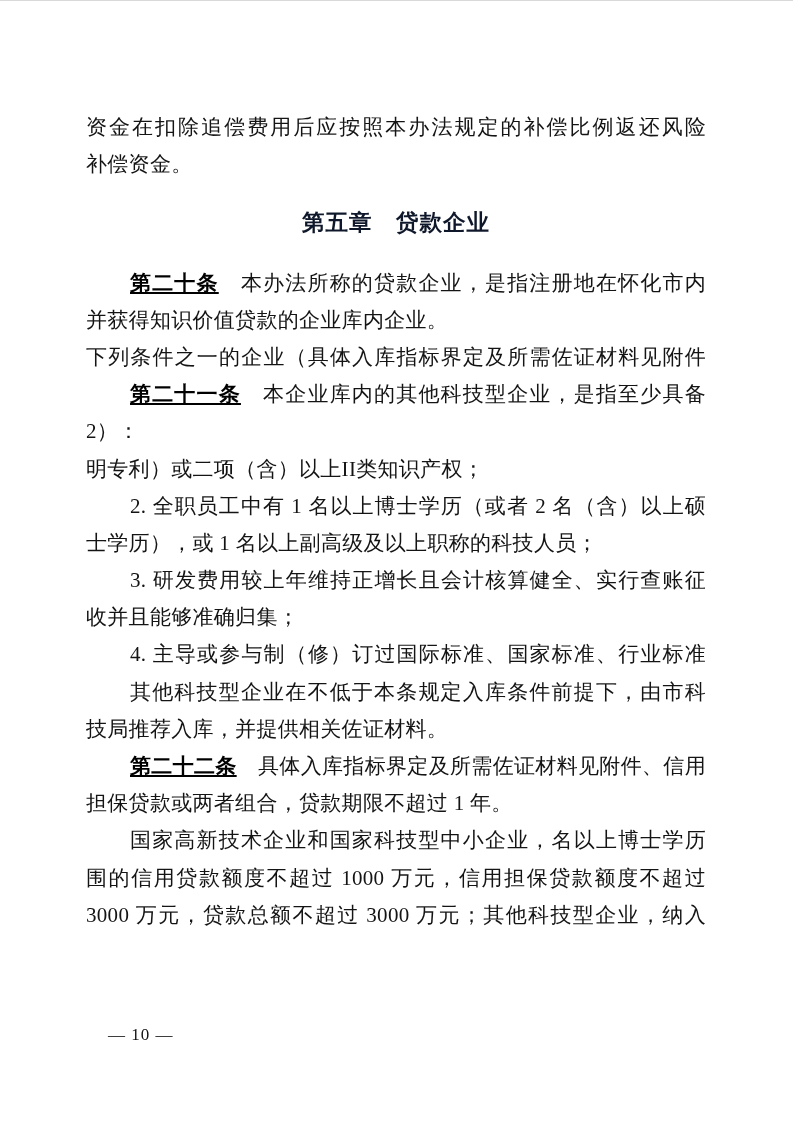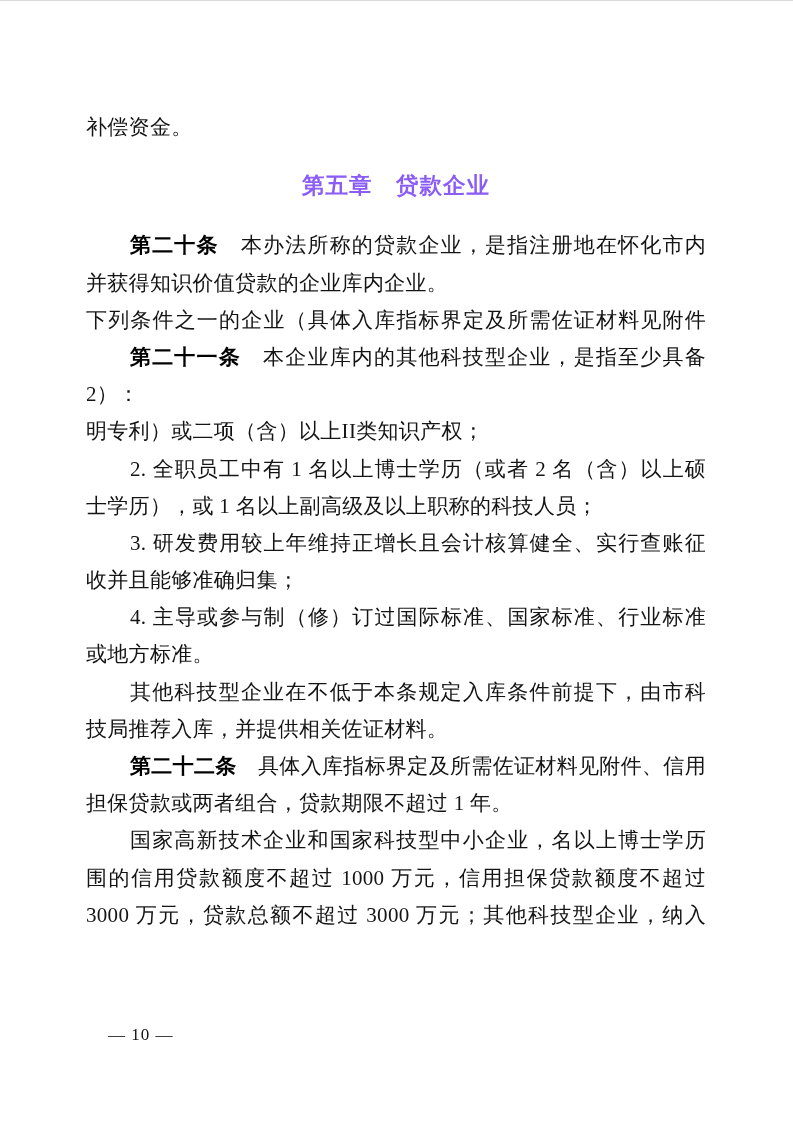--- a/index.html
+++ b/index.html
@@ -33,62 +33,62 @@
   }
   .line.justify {
     white-space: normal;
     text-align: justify;
     text-align-last: justify;
   }
   .line.indent {
     padding-left: 44px;
   }
   .seg { font-weight: normal; }
-  .seg-bold { font-weight: bold; color: #000; }
+  .seg-bold { font-weight: bold; color: #000; text-decoration: underline; }
   .chapter-heading {
     height: 37.2px;
     line-height: 37.2px;
     margin: 21px 0 23px 0;
     text-align: center;
     font-family: "Liberation Sans", "DejaVu Sans", sans-serif;
     font-weight: bold;
     font-size: 22.5px;
     letter-spacing: 1px;
-    color: #8b5cf6;
+    color: #0f172a;
   }
   .page-footer {
     position: absolute;
     left: 108px;
     top: 1024px;
     font-size: 17px;
     line-height: 20px;
     letter-spacing: 1px;
     font-family: "Liberation Serif", "DejaVu Serif", serif;
     color: #141414;
   }
 </style>
 </head>
 <body>
 
 <div class="page">
   <div class="doc-body">
+      <div class="line justify"><span class="seg">资金在扣除追偿费用后应按照本办法规定的补偿比例返还风险</span></div>
       <div class="line"><span class="seg">补偿资金。</span></div>
       <div class="chapter-heading">第五章　贷款企业</div>
       <div class="line justify indent"><span class="seg-bold">第二十条</span><span class="seg">　本办法所称的贷款企业，是指注册地在怀化市内</span></div>
       <div class="line"><span class="seg">并获得知识价值贷款的企业库内企业。</span></div>
       <div class="line justify"><span class="seg">下列条件之一的企业（具体入库指标界定及所需佐证材料见附件</span></div>
       <div class="line justify indent"><span class="seg-bold">第二十一条</span><span class="seg">　本企业库内的其他科技型企业，是指至少具备</span></div>
       <div class="line"><span class="seg">2）：</span></div>
       <div class="line"><span class="seg">明专利）或二项（含）以上II类知识产权；</span></div>
       <div class="line justify indent"><span class="seg">2. 全职员工中有 1 名以上博士学历（或者 2 名（含）以上硕</span></div>
       <div class="line"><span class="seg">士学历），或 1 名以上副高级及以上职称的科技人员；</span></div>
       <div class="line justify indent"><span class="seg">3. 研发费用较上年维持正增长且会计核算健全、实行查账征</span></div>
       <div class="line"><span class="seg">收并且能够准确归集；</span></div>
       <div class="line justify indent"><span class="seg">4. 主导或参与制（修）订过国际标准、国家标准、行业标准</span></div>
-      <div class="line"><span class="seg">或地方标准。</span></div>
       <div class="line justify indent"><span class="seg">其他科技型企业在不低于本条规定入库条件前提下，由市科</span></div>
       <div class="line"><span class="seg">技局推荐入库，并提供相关佐证材料。</span></div>
       <div class="line justify indent"><span class="seg-bold">第二十二条</span><span class="seg">　具体入库指标界定及所需佐证材料见附件、信用</span></div>
       <div class="line"><span class="seg">担保贷款或两者组合，贷款期限不超过 1 年。</span></div>
       <div class="line justify indent"><span class="seg">国家高新技术企业和国家科技型中小企业，名以上博士学历</span></div>
       <div class="line justify"><span class="seg">围的信用贷款额度不超过 1000 万元，信用担保贷款额度不超过</span></div>
       <div class="line justify"><span class="seg">3000 万元，贷款总额不超过 3000 万元；其他科技型企业，纳入</span></div>
     </div>
   <div class="page-footer">— 10 —</div>
 </div>

